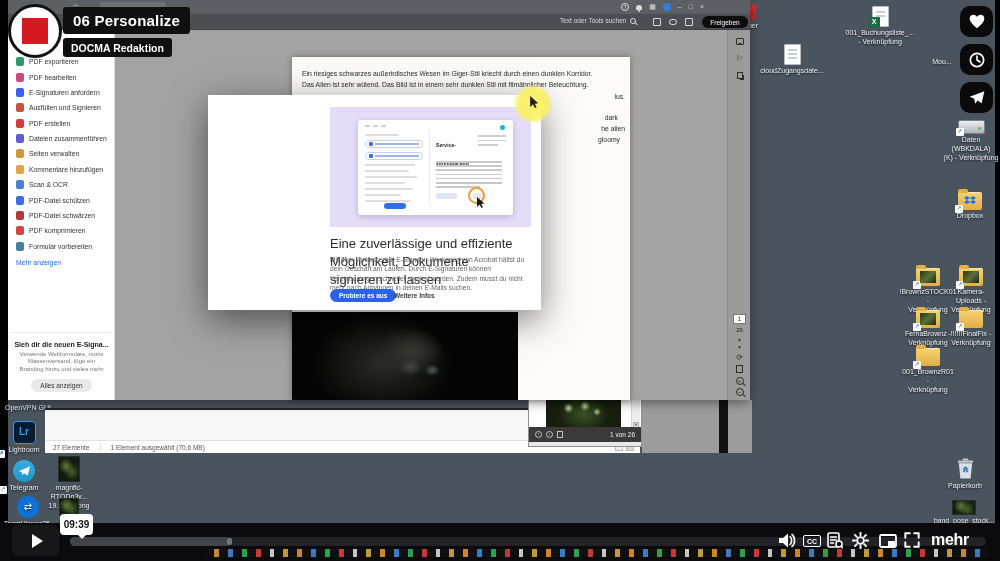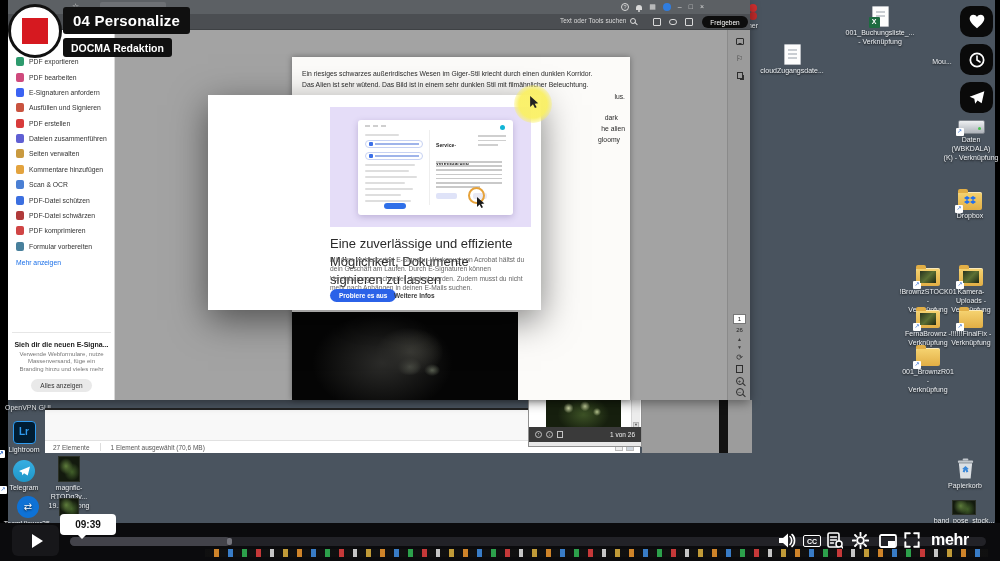--- a/index.html
+++ b/index.html
@@ -162,21 +162,21 @@
         display:flex;align-items:center;justify-content:center}
 
   
   .pbar{position:absolute;left:0;top:523px;width:1000px;height:38px;background:#0b0b0d;z-index:8}
   .tstrip{position:absolute;left:205px;top:549px;width:783px;height:8px;z-index:9;opacity:.95;
           background:repeating-linear-gradient(90deg,#101010 0 9px,#d98a2b 9px 14px,#101010 14px 23px,#3b82d0 23px 28px,
                      #101010 28px 37px,#2ea84e 37px 42px,#101010 42px 51px,#cf3b3b 51px 56px,#101010 56px 65px,#cfcfcf 65px 69px,
                      #101010 69px 78px,#caa23a 78px 83px)}
   .playbtn{position:absolute;left:12px;top:525px;width:47px;height:31px;background:#17171a;border-radius:6px;z-index:10;
            display:flex;align-items:center;justify-content:center}
-  .tooltip{position:absolute;left:60px;top:514px;width:56px;height:21px;background:#fff;border-radius:4px;z-index:11;
+  .tooltip{position:absolute;left:60px;top:514px;width:33px;height:21px;background:#fff;border-radius:4px;z-index:11;
            display:flex;align-items:center;justify-content:center;font-size:10px;font-weight:bold;color:#111}
   .tooltip::after{content:"";position:absolute;left:18px;bottom:-4px;border:4px solid transparent;border-top-color:#fff;border-bottom:none}
   .progress{position:absolute;left:70px;top:537px;width:916px;height:9px;background:#222227;border-radius:5px;z-index:9}
   .loaded{position:absolute;left:0;top:0;width:160px;height:9px;background:#43434a;border-radius:5px}
   .nub{position:absolute;left:157px;top:1px;width:5px;height:7px;background:#74747c;border-radius:2px}
   .pctl{position:absolute;z-index:10;display:flex;align-items:center;justify-content:center}
   .ccbox{width:18px;height:12px;border:1.5px solid #fff;border-radius:2px;color:#fff;font-size:7px;font-weight:bold;
          display:flex;align-items:center;justify-content:center}
   .vimeologo{color:#fff;font-size:16px;font-weight:bold;letter-spacing:-.3px}
 </style>
@@ -534,21 +534,21 @@
   <div class="spot">
     <svg width="9" height="12" viewBox="0 0 8 11">
       <path d="M0 0 L0 10 L2.6 7.6 L4.4 11 L6 10.2 L4.2 7 L7.4 6.6 Z" fill="#222"></path>
       </svg>
   </div>
 
   <div class="logo">
       <i></i>
     </div>
   <div class="plate plate1">
-      <span>04 Personalize</span>
+      <span>06 Personalize</span>
     </div>
   <div class="plate plate2">
       <span>DOCMA Redaktion</span>
     </div>
 
   <div class="sbtn" style="top:6px">
     <svg width="16" height="15" viewBox="0 0 24 22">
       <path d="M12 21C5 15 1 11 1 6.5 1 3.4 3.4 1 6.5 1 8.7 1 10.9 2.3 12 4.2 13.1 2.3 15.3 1 17.5 1 20.6 1 23 3.4 23 6.5 23 11 19 15 12 21z" fill="#fff"></path>
       </svg>
   </div>

